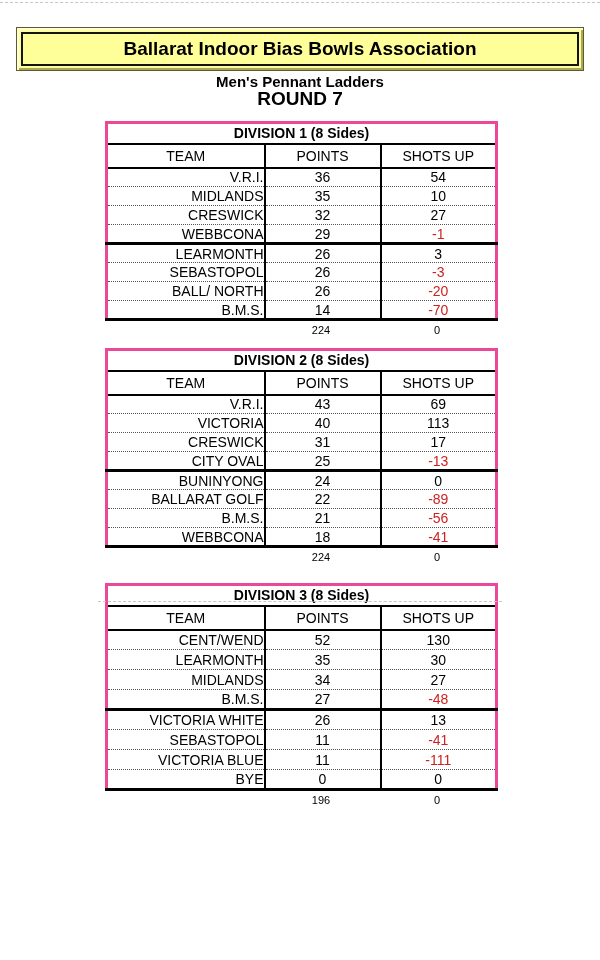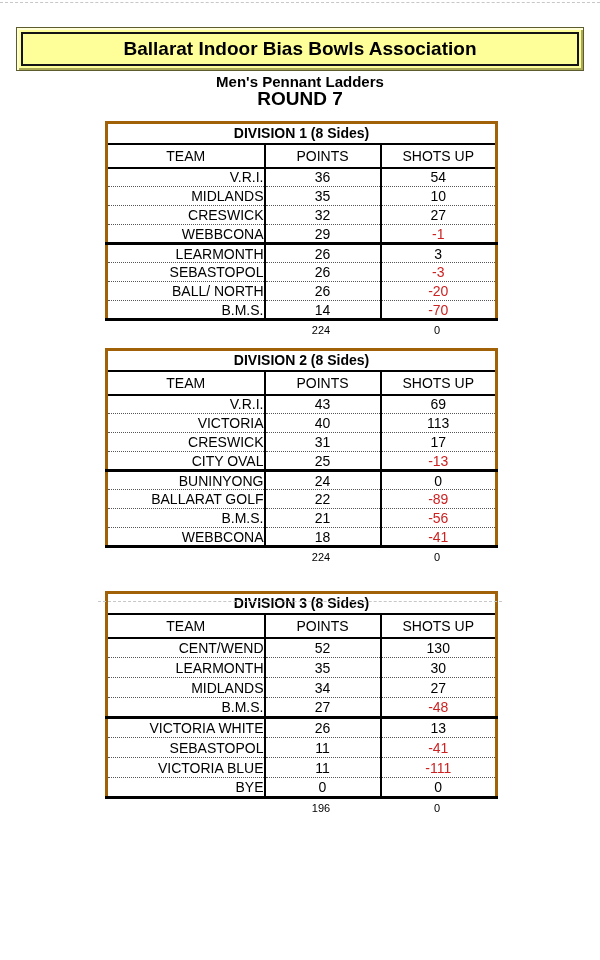--- a/index.html
+++ b/index.html
@@ -36,25 +36,25 @@
   .subtitle {
     text-align: center; font-weight: bold; font-size: 15px;
     margin-top: 3px; line-height: 16px;
   }
   .round {
     text-align: center; font-weight: bold; font-size: 19px;
     margin-top: 1px; line-height: 16px;
   }
   #ladders { width: 390px; margin: 14px auto 0 auto; }
   .division { margin-bottom: 12px; }
-  .division.gap-large { margin-bottom: 28px; }
+  .division.gap-large { margin-bottom: 20px; }
 
   table.ladder {
     width: 390px; border-collapse: collapse; table-layout: fixed;
-    border: 3px solid #a16207;
+    border: 3px solid #ec4899;
   }
   col.c-team  { width: 158px; }
   col.c-points{ width: 116px; }
   col.c-shots { width: 116px; }
 
   td.div-title {
     text-align: center; font-weight: bold; font-size: 14px;
     height: 21px; border: 2px solid #000;
   }
   tr.head-row th {

